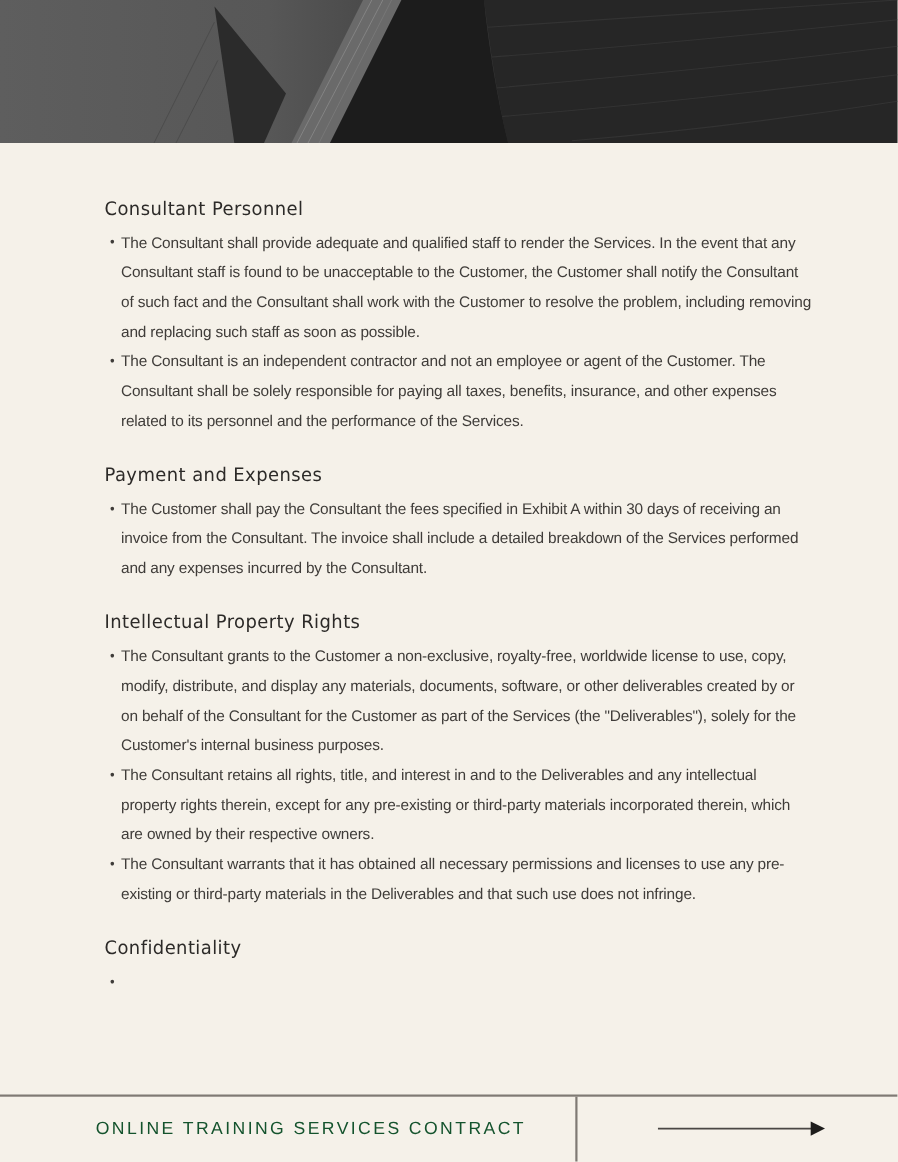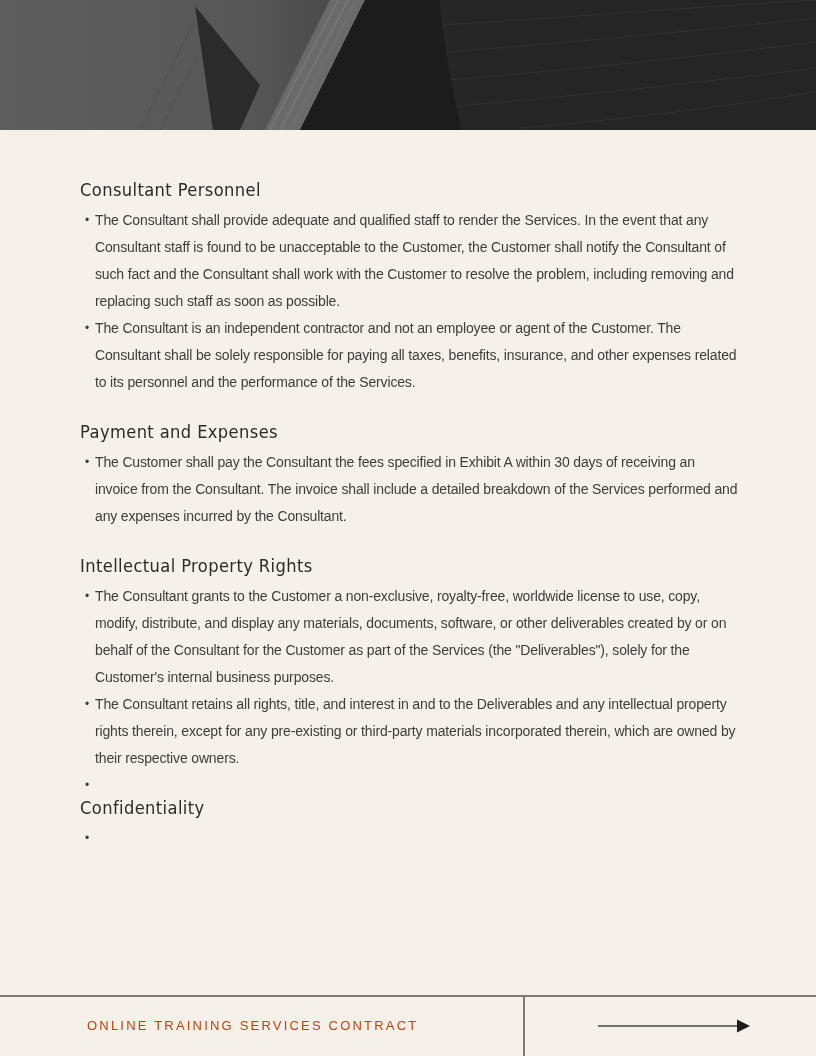--- a/index.html
+++ b/index.html
@@ -22,21 +22,21 @@
       overflow: hidden;
       background: linear-gradient(90deg, #5e5e5e 0%, #575757 30%, #3a3a3a 55%, #2a2a2a 75%, #232323 100%);
     }
     .hero svg { position: absolute; left: 0; top: 0; }
     .content {
       position: absolute;
       left: 80px;
       top: 178px;
       width: 660px;
     }
-    .section { margin: 0 0 24px 0; }
+    .section { margin: 0 0 24px 15px; }
     .section-title {
       font-family: "DejaVu Sans", sans-serif;
       font-weight: normal;
       font-size: 17px;
       letter-spacing: 0.4px;
       color: #2c2a28;
       margin: 0 0 5px 0;
       line-height: 24px;
       transform: scaleX(0.96);
       transform-origin: left;
@@ -69,23 +69,23 @@
     }
     .footer-divider {
       position: absolute;
       left: 523px; top: 0;
       width: 2px; height: 61px;
       background: #7f7a74;
     }
     .footer-label {
       position: absolute;
       left: 87px; top: 21px;
-      font-size: 13px;
+      font-size: 16px;
       letter-spacing: 2.2px;
-      color: #c2410c;
+      color: #14532d;
       font-family: "Liberation Sans", sans-serif;
     }
     .footer-arrow {
       position: absolute;
       left: 598px; top: 22px;
     }
   </style>
 </head>
 <body>
 
@@ -145,20 +145,21 @@
       <li class="bullet">
         <span class="bullet-dot">•</span>
         <span>The Consultant grants to the Customer a non-exclusive, royalty-free, worldwide license to use, copy, modify, distribute, and display any materials, documents, software, or other deliverables created by or on behalf of the Consultant for the Customer as part of the Services (the "Deliverables"), solely for the Customer's internal business purposes.</span>
       </li>
       <li class="bullet">
         <span class="bullet-dot">•</span>
         <span>The Consultant retains all rights, title, and interest in and to the Deliverables and any intellectual property rights therein, except for any pre-existing or third-party materials incorporated therein, which are owned by their respective owners.</span>
       </li>
       <li class="bullet">
         <span class="bullet-dot">•</span>
+        <span>The Consultant warrants that it has obtained all necessary permissions and licenses to use any pre-existing or third-party materials in the Deliverables and that such use does not infringe.</span>
       </li>
     </ul>
   </div>
 
   <div class="section">
     <h2 class="section-title">Confidentiality</h2>
     <ul class="bullets">
       <li class="bullet">
         <span class="bullet-dot">•</span>
       </li>

